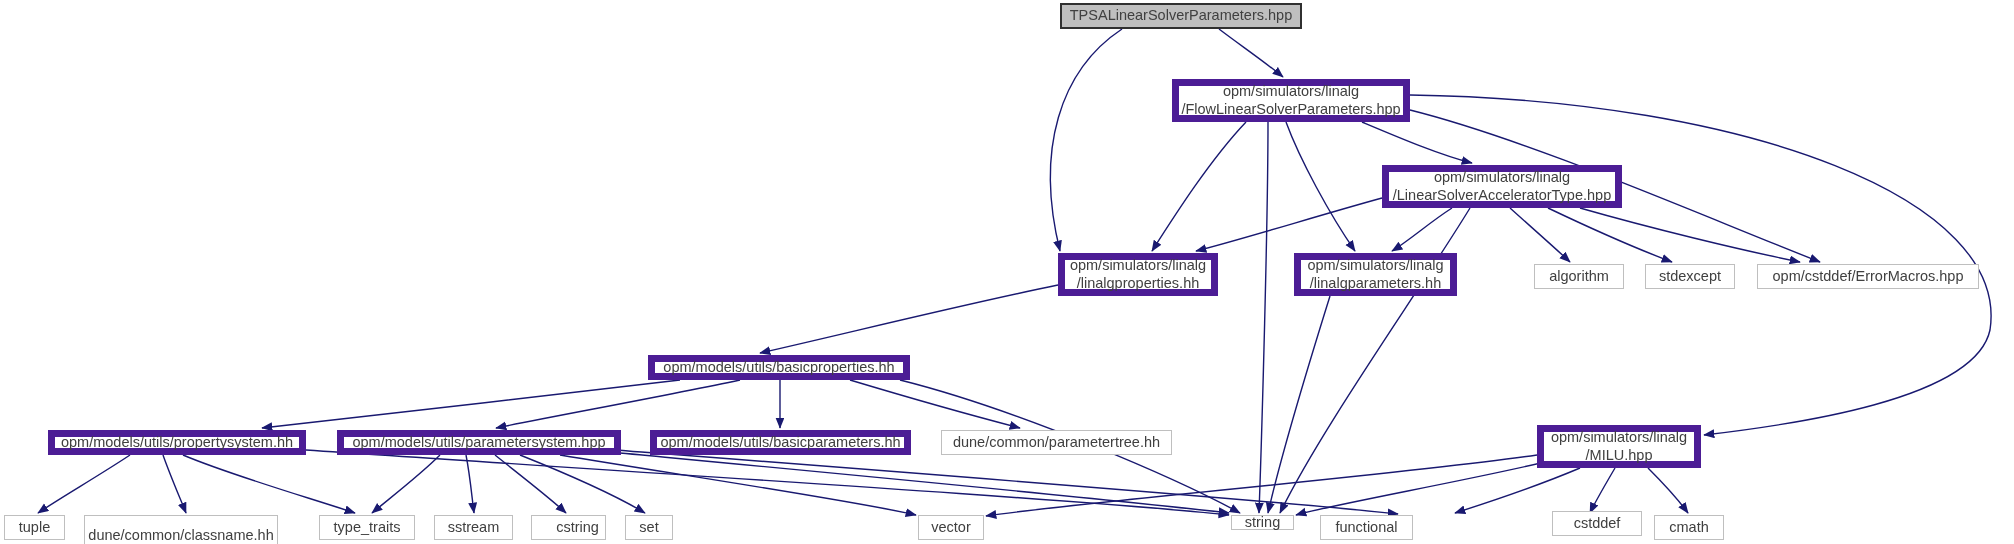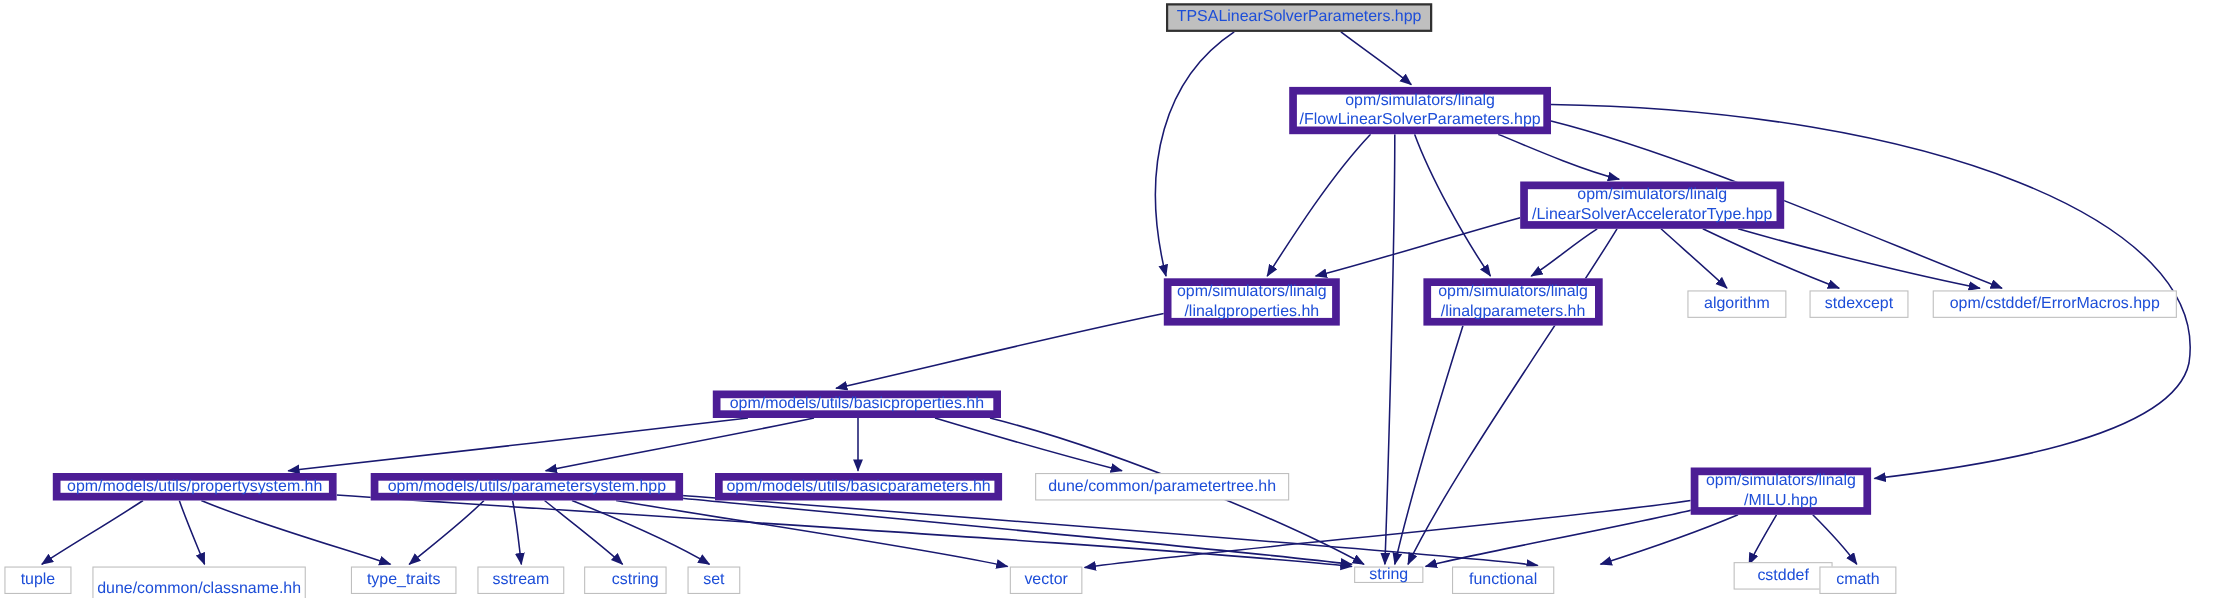--- a/index.html
+++ b/index.html
@@ -26,21 +26,21 @@
   }
   .node {
     position: absolute;
     box-sizing: border-box;
     display: flex;
     align-items: center;
     justify-content: center;
     text-align: center;
     line-height: 1.18;
     white-space: pre;
-    color: #1d4ed8;
+    color: #404040;
     font-family: "Liberation Sans", sans-serif;
     font-size: 14.5px;
     background: #ffffff;
     border: 1px solid #bfbfbf;
   }
   .node.kind-local {
     border: 7px solid #4c1d95;
     text-align: center;
   }
   .node.kind-root {
@@ -124,16 +124,16 @@
 /MILU.hpp</span></div>
       <div class="node kind-system" style="left: 4px; top: 515px; width: 61px; height: 25px;"><span class="node-label">tuple</span></div>
       <div class="node kind-system" style="left: 84px; top: 515px; width: 194px; height: 41px;"><span class="node-label">dune/common/classname.hh</span></div>
       <div class="node kind-system" style="left: 319px; top: 515px; width: 96px; height: 25px;"><span class="node-label">type_traits</span></div>
       <div class="node kind-system" style="left: 434px; top: 515px; width: 79px; height: 25px;"><span class="node-label">sstream</span></div>
       <div class="node kind-system" style="left: 531px; top: 515px; width: 75px; height: 25px; padding-left: 18px;"><span class="node-label">cstring</span></div>
       <div class="node kind-system" style="left: 625px; top: 515px; width: 48px; height: 25px;"><span class="node-label">set</span></div>
       <div class="node kind-system" style="left: 918px; top: 515px; width: 66px; height: 25px;"><span class="node-label">vector</span></div>
       <div class="node kind-system" style="left: 1231px; top: 515px; width: 63px; height: 15px;"><span class="node-label">string</span></div>
       <div class="node kind-system" style="left: 1320px; top: 515px; width: 93px; height: 25px;"><span class="node-label">functional</span></div>
-      <div class="node kind-system" style="left: 1552px; top: 511px; width: 90px; height: 25px; margin-left: 24px;"><span class="node-label">cstddef</span></div>
+      <div class="node kind-system" style="left: 1552px; top: 511px; width: 90px; height: 25px;"><span class="node-label">cstddef</span></div>
       <div class="node kind-system" style="left: 1654px; top: 515px; width: 70px; height: 25px;"><span class="node-label">cmath</span></div>
     </div>
 </div>
 
 </body></html>

